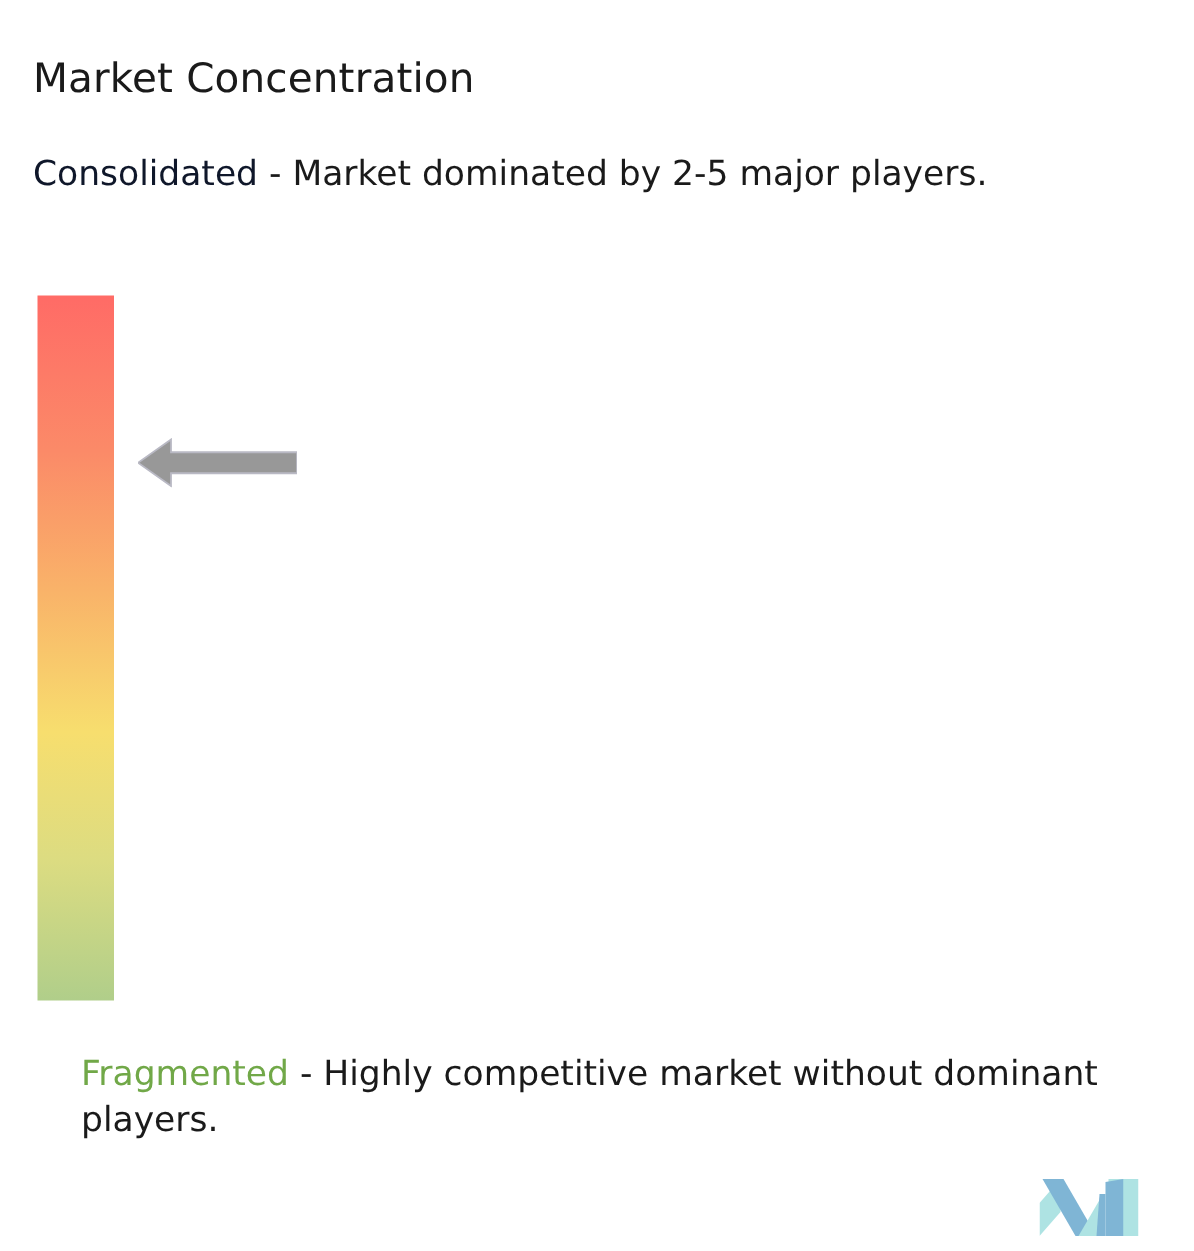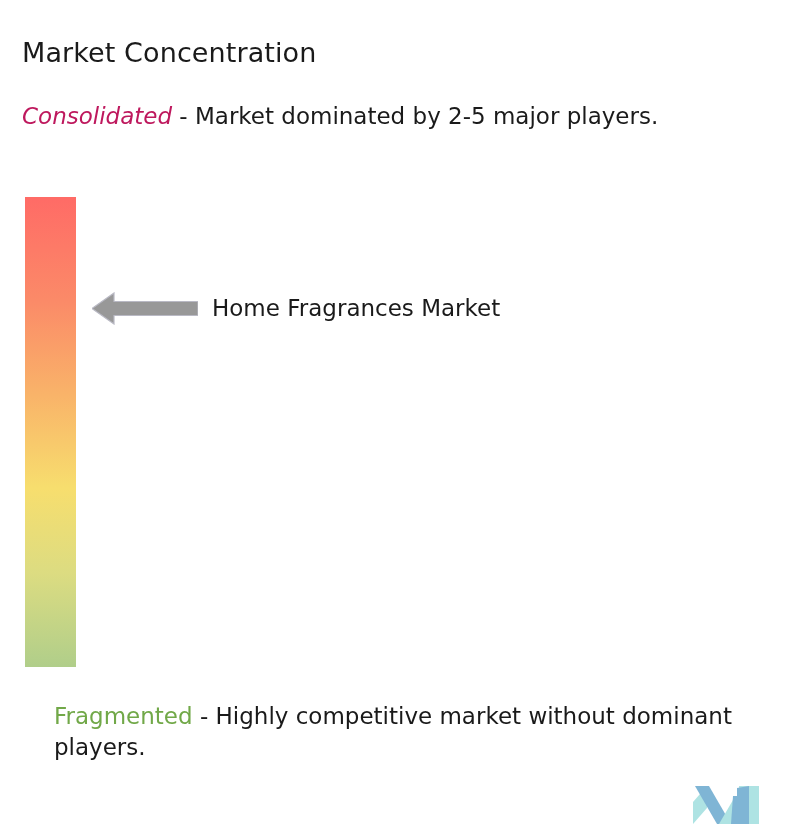--- a/index.html
+++ b/index.html
@@ -41,22 +41,21 @@
     position: absolute;
     left: 22px;
     top: 85px;
     width: 740px;
     font-size: 23px;
     line-height: 31px;
     color: #1a1a1a;
     font-weight: 400;
   }
   .legend-top .kw {
-    color: #be185d;
-    font-style: italic;
+    color: #0f172a;
   }
 
   
   .legend-bottom {
     position: absolute;
     left: 22px;
     top: 685px;
     width: 762px;
     font-size: 23px;
     line-height: 31px;
@@ -139,21 +138,20 @@
   </div>
 
   <div class="scale-bar"></div>
 
   <div class="pointer">
     <svg width="106" height="33" viewBox="0 0 106 33" xmlns="http://www.w3.org/2000/svg">
       <polygon points="0,16.5 22,1 22,9.5 106,9.5 106,23.5 22,23.5 22,32" fill="#989898" stroke="#B9B9C4" stroke-width="1.2"></polygon>
     </svg>
   </div>
 
-  <div class="pointer-label">Home Fragrances Market</div>
 
   <div class="legend-bottom">
     <span class="kw">Fragmented</span><span>  - Highly competitive market without dominant players.</span>
   </div>
 
 
   <div class="logo">
     <svg width="66" height="38" viewBox="0 0 66 38" xmlns="http://www.w3.org/2000/svg">
 
       <polygon points="0,38 0,16 14,0 14,22" fill="#AEE3E3"></polygon>

